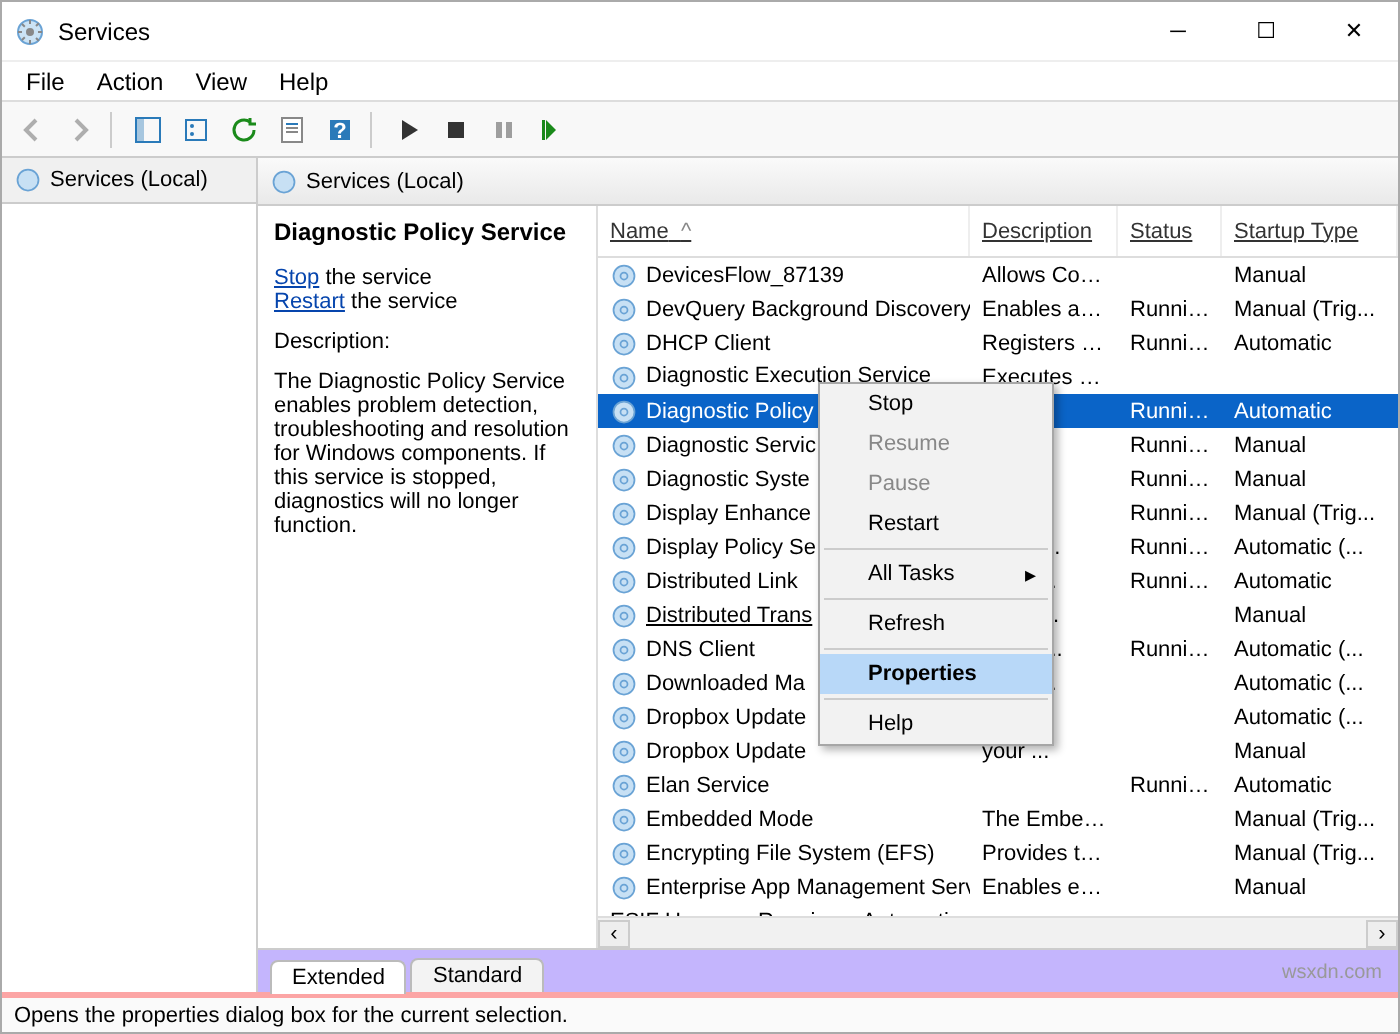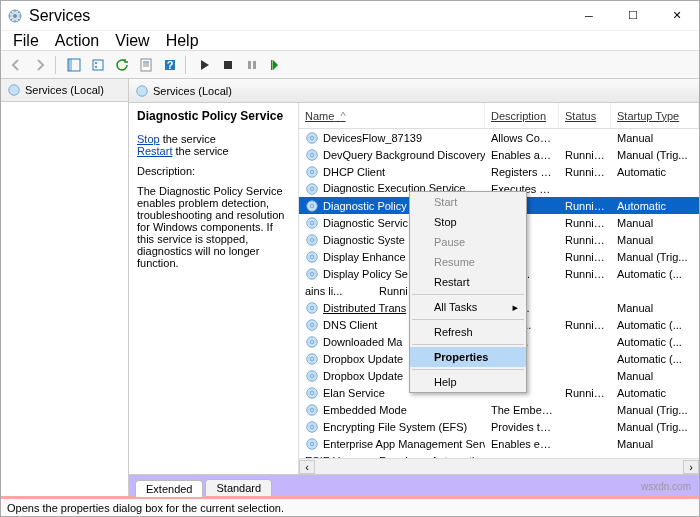--- a/index.html
+++ b/index.html
@@ -1,27 +1,27 @@
 <!DOCTYPE html>
 <html><head>
 <meta charset="utf-8">
 <style>
 * { box-sizing: border-box; margin: 0; padding: 0; font-family: "Segoe UI", Tahoma, sans-serif; font-size: 11px; }
 body { background: #fff; width: 700px; height: 517px; overflow: hidden; position: relative; border: 1px solid #aaa; }
 
 
 .titlebar { height: 30px; display: flex; align-items: center; padding-left: 6px; border-bottom: 1px solid #eee; }
 .titlebar .app-icon { width: 16px; height: 16px; margin-right: 6px; }
-.titlebar .title { font-size: 16px; }
+.titlebar .title { font-size: 12px; }
 .titlebar .controls { margin-left: auto; display: flex; }
 .titlebar .controls div { width: 44px; height: 30px; display:flex; align-items:center; justify-content:center; font-family: sans-serif; font-size:11px; }
 
 
 .menubar { height: 20px; display: flex; align-items: center; padding: 0 4px; border-bottom: 1px solid #ddd; }
-.menubar span { padding: 2px 8px; font-size: 16px; }
+.menubar span { padding: 2px 8px; font-size: 12px; }
 
 
 .toolbar { height: 28px; display: flex; align-items: center; padding: 0 4px; border-bottom: 1px solid #ccc; background:#f8f8f8; gap:2px;}
 .tbtn { width: 22px; height: 22px; border:1px solid transparent; display:flex; align-items:center; justify-content:center; }
 .tbtn.sep { width: 4px; border:0; border-left:1px solid #ccc; margin:0 2px; height:18px; }
 .tbtn svg { width:14px; height:14px; }
 .tbtn.disabled { opacity: .45; }
 
 
 .body { display:flex; height: calc(100% - 30px - 20px - 28px - 20px); }
@@ -318,20 +318,27 @@
                   <circle cx="8" cy="8" r="6" fill="#cbe3f5" stroke="#6aa3d5"></circle>
                   <circle cx="8" cy="8" r="2" fill="#888"></circle>
                 </svg>
                 <span>Display Policy Se</span>
               </div>
               <div class="col-desc">ges th...</div>
               <div class="col-status">Running</div>
               <div class="col-start">Automatic (...</div>
             </div>
             <div class="row">
+              <div class="col-name" style="display:flex;align-items:center;">
+                <svg class="ic gear-icon" viewBox="0 0 16 16">
+                  <circle cx="8" cy="8" r="6" fill="#cbe3f5" stroke="#6aa3d5"></circle>
+                  <circle cx="8" cy="8" r="2" fill="#888"></circle>
+                </svg>
+                <span>Distributed Link</span>
+              </div>
               <div class="col-desc">ains li...</div>
               <div class="col-status">Running</div>
               <div class="col-start">Automatic</div>
             </div>
             <div class="row">
               <div class="col-name" style="display:flex;align-items:center;text-decoration:underline;">
                 <svg class="ic gear-icon" viewBox="0 0 16 16">
                   <circle cx="8" cy="8" r="6" fill="#cbe3f5" stroke="#6aa3d5"></circle>
                   <circle cx="8" cy="8" r="2" fill="#888"></circle>
                 </svg>
@@ -453,24 +460,23 @@
     </div>
 
     <div class="tabs">
       <div class="tab active">Extended</div>
       <div class="tab">Standard</div>
     </div>
   </div>
 </div>
 
 <div class="ctxmenu">
-  <div class="mi disabled">Start</div>
   <div class="mi">Stop</div>
+  <div class="mi disabled">Resume</div>
   <div class="mi disabled">Pause</div>
-  <div class="mi disabled">Resume</div>
   <div class="mi">Restart</div>
   <hr>
   <div class="mi"><span>All Tasks</span><span class="arrow">▸</span></div>
   <hr>
   <div class="mi">Refresh</div>
   <hr>
   <div class="mi selected">Properties</div>
   <hr>
   <div class="mi">Help</div>
 </div>

